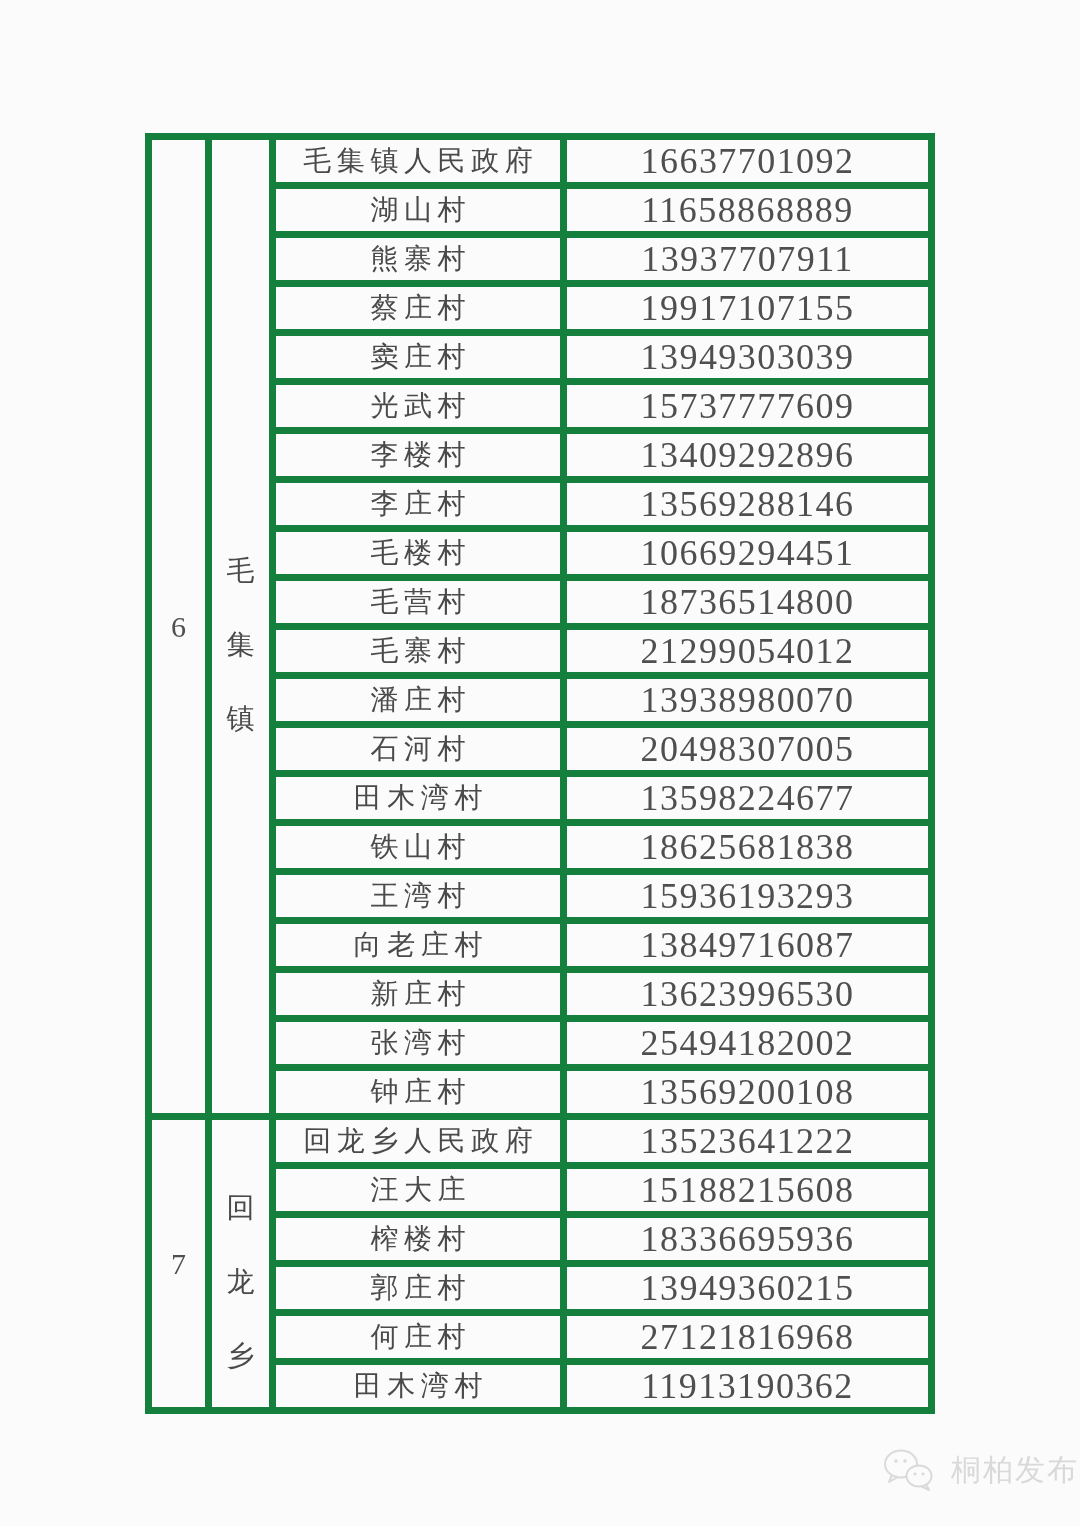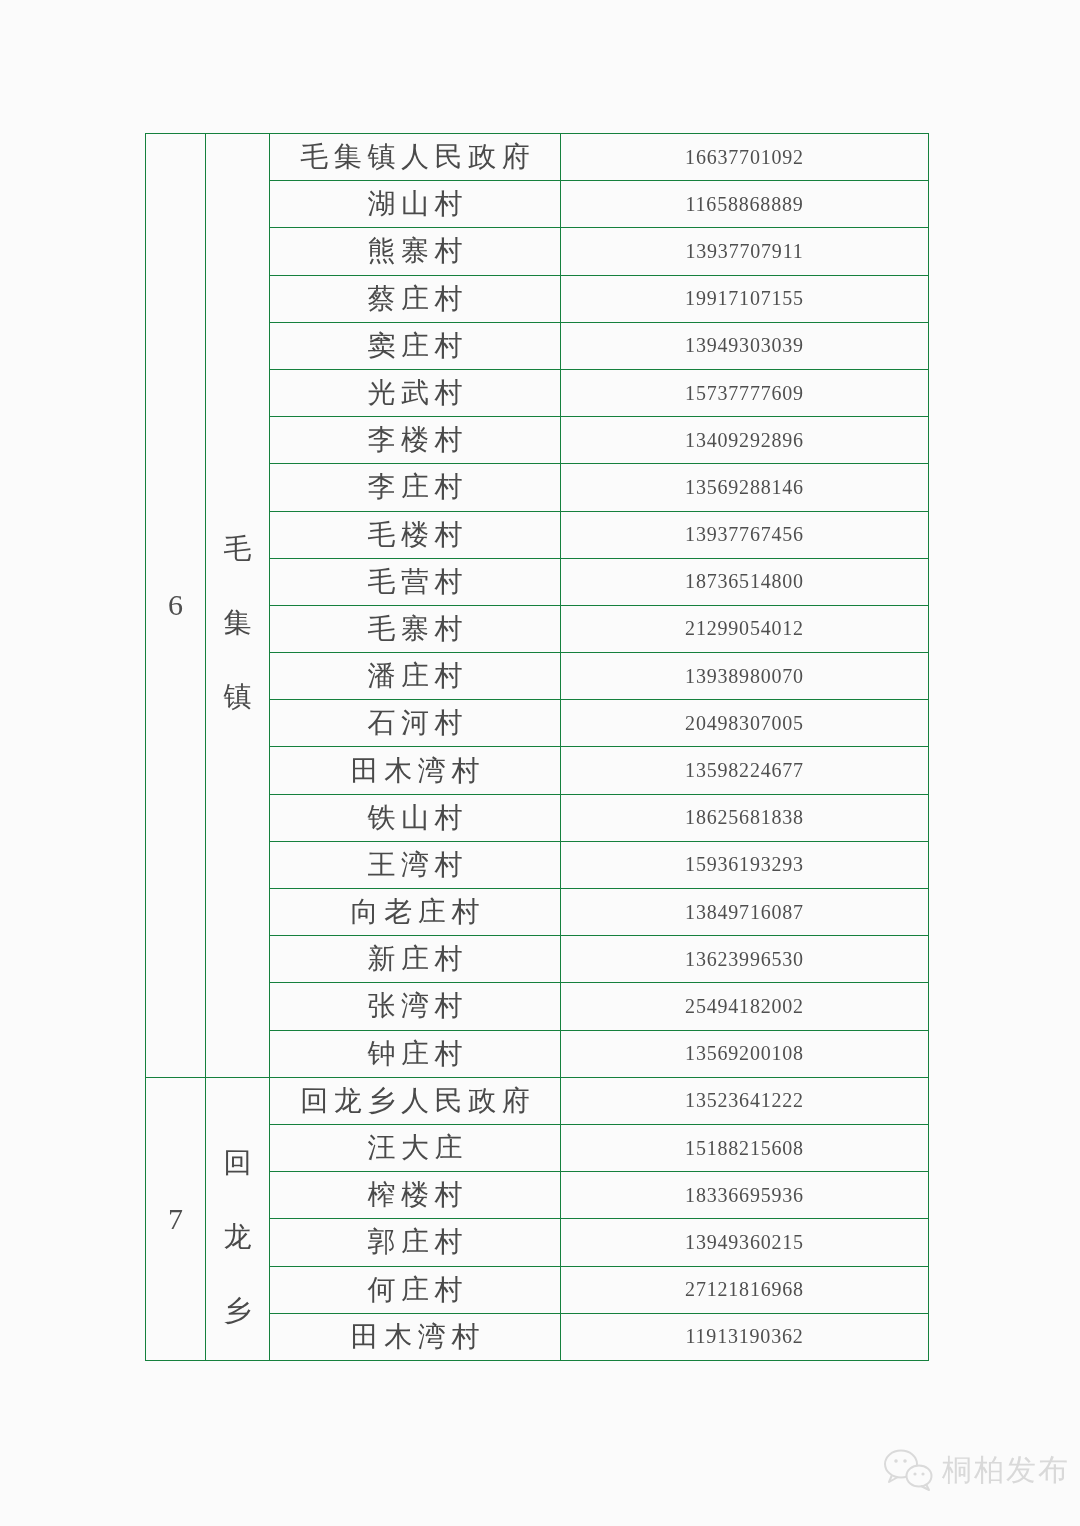--- a/index.html
+++ b/index.html
@@ -19,21 +19,21 @@
     position: absolute;
     left: 145px;
     top: 133px;
   }
   table.contact-table {
     border-collapse: collapse;
     table-layout: fixed;
     width: 783px;
   }
   table.contact-table td {
-    border: 1px solid #15803d;
+    border: 7px solid #15803d;
     text-align: center;
     vertical-align: middle;
     padding: 0;
     overflow: hidden;
     margin-top: 32px;
   }
   table.contact-table tr {
     height: 47.2px;
   }
   td.col-num {
@@ -56,31 +56,31 @@
     line-height: 1;
     color: #4a4a4a;
   }
   td.col-name {
     font-size: 28px;
     letter-spacing: 0.2em;
     text-indent: 0.2em; 
     color: #4a4a4a;
   }
   td.col-phone {
-    font-size: 20px;
+    font-size: 36px;
     letter-spacing: 0.04em;
     color: #4f4f4f;
   }
   .watermark {
     position: absolute;
     left: 882px;
     top: 1448px;
     display: flex;
     align-items: center;
-    gap: 8px;
+    gap: 17px;
   }
   .watermark .wm-text {
     font-size: 30px;
     letter-spacing: 2px;
     color: #d9d9d9;
     font-family: "Liberation Sans", sans-serif;
   }
   .wm-icon svg {
     display: block;
   }
@@ -132,21 +132,21 @@
         <tr>
           <td class="col-name">李楼村</td>
           <td class="col-phone">13409292896</td>
         </tr>
         <tr>
           <td class="col-name">李庄村</td>
           <td class="col-phone">13569288146</td>
         </tr>
         <tr>
           <td class="col-name">毛楼村</td>
-          <td class="col-phone">13937767456</td>
+          <td class="col-phone">10669294451</td>
         </tr>
         <tr>
           <td class="col-name">毛营村</td>
           <td class="col-phone">18736514800</td>
         </tr>
         <tr>
           <td class="col-name">毛寨村</td>
           <td class="col-phone">21299054012</td>
         </tr>
         <tr>

